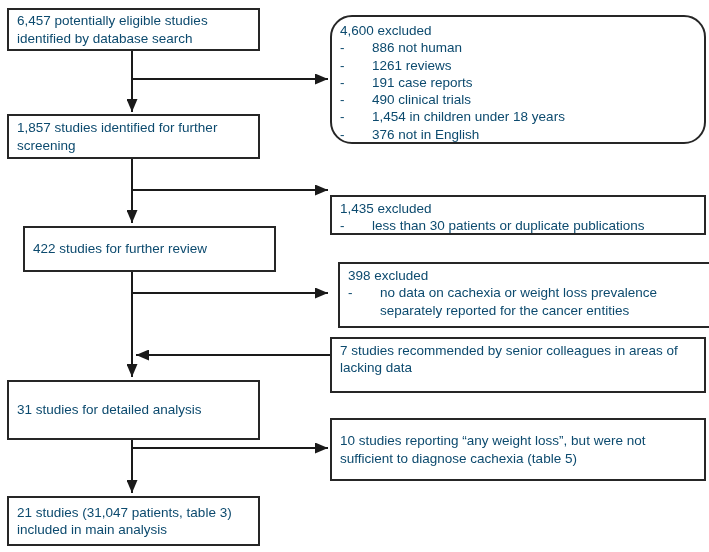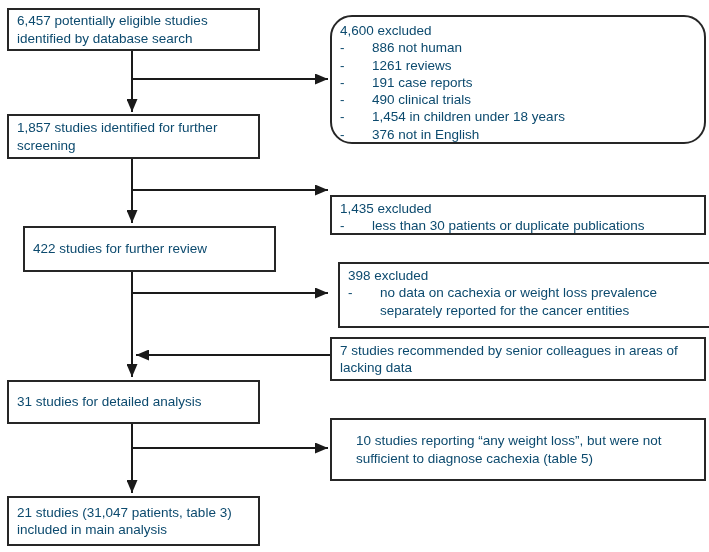--- a/index.html
+++ b/index.html
@@ -27,29 +27,29 @@
   }
   .box .inner {
     padding: 3px 8px;
     width: 100%;
   }
   
   .lbox { left: 7px; width: 253px; }
   #b-l1 { top: 8px;   height: 43px; }
   #b-l2 { top: 114px; height: 45px; }
   #b-l3 { top: 226px; height: 46px; margin-left: 16px; }
-  #b-l4 { top: 380px; height: 44px; justify-content: flex-end; }
+  #b-l4 { top: 380px; height: 60px; justify-content: flex-end; }
   #b-l5 { top: 496px; height: 50px; justify-content: flex-end; }
   
   .sbox { left: 330px; width: 376px; align-items: flex-start; }
   #b-r1 { top: 15px;  height: 129px; padding-top: 2px; border-radius: 22px; }
   #b-r2 { top: 167px; height: 40px; margin-top: 28px; }
   #b-r3 { top: 262px; height: 66px; margin-left: 8px; }
-  #b-r4 { top: 337px; height: 44px; }
-  #b-r5 { top: 418px; height: 63px; align-items: center; padding-left: 16px; }
+  #b-r4 { top: 337px; height: 56px; }
+  #b-r5 { top: 418px; height: 63px; align-items: center; }
   .item {
     display: flex;
   }
   .item .dash {
     width: 32px;
     flex: 0 0 32px;
   }
   .item .itext {
     flex: 1 1 auto;
   }

